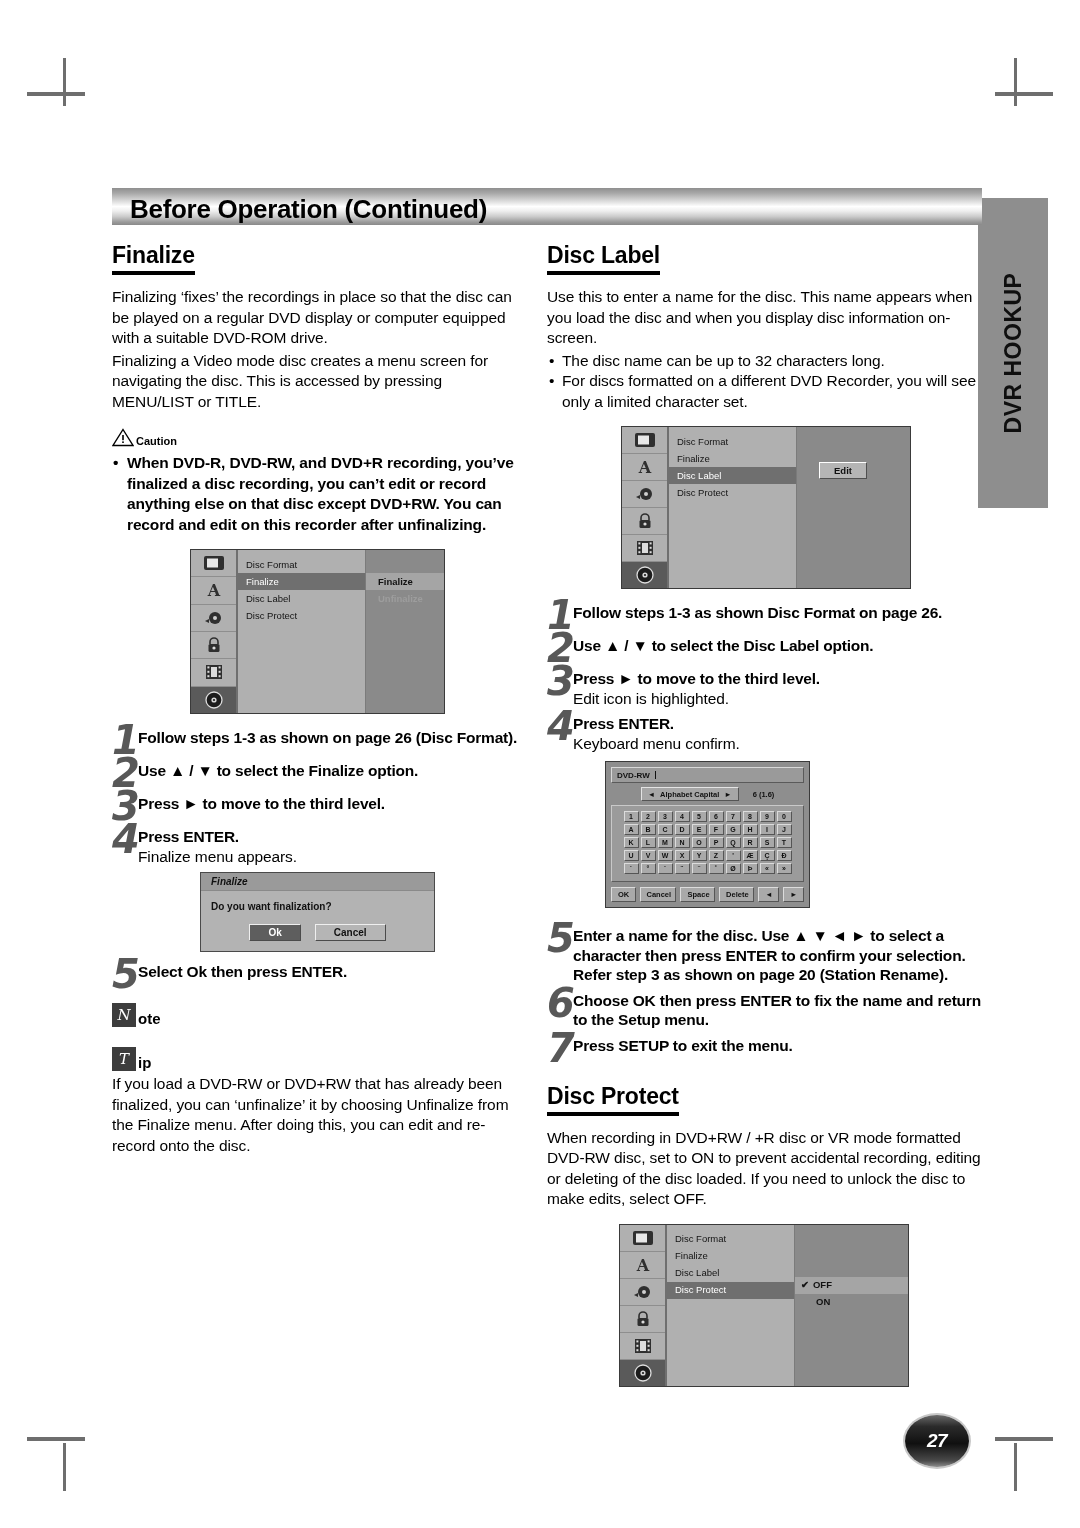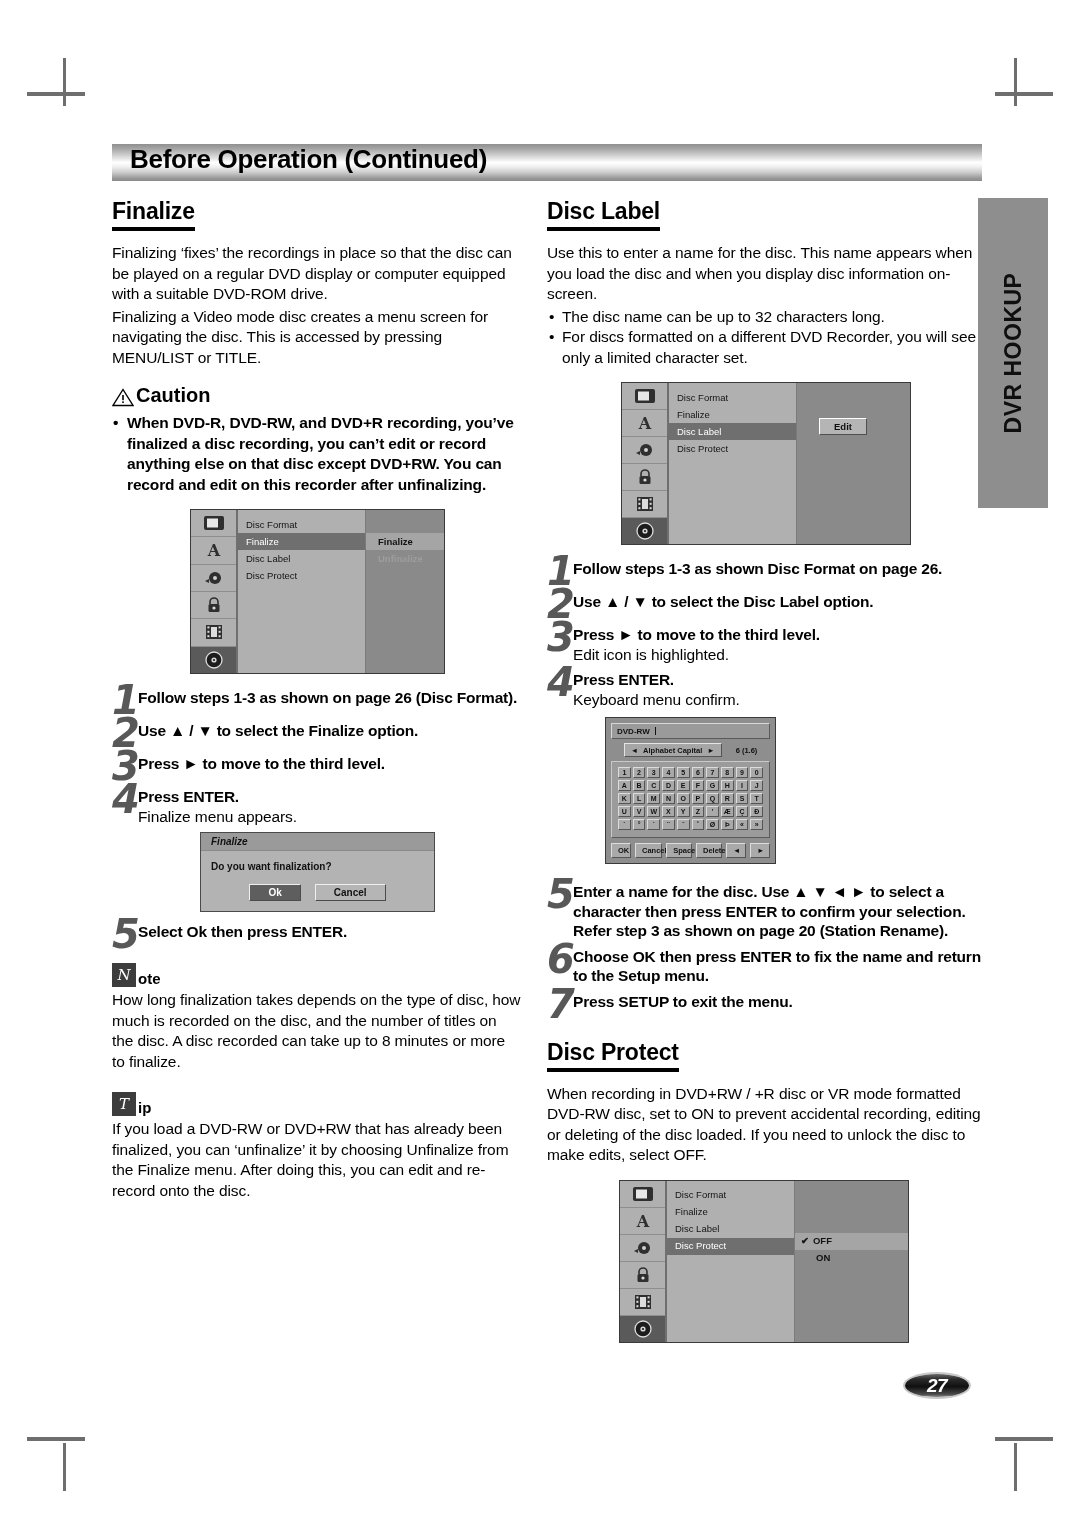--- a/index.html
+++ b/index.html
@@ -19,22 +19,23 @@
 
   
   .page { position:absolute; left:112px; top:144px; width:870px; }
 
   
   .banner {
     height:37px;
     background:linear-gradient(to bottom,
       #8f8f8f 0%, #a8a8a8 14%, #d8d8d8 34%, #ffffff 50%,
       #efefef 62%, #c9c9c9 78%, #9a9a9a 92%, #8a8a8a 100%);
-    display:flex; align-items:flex-start;
+    display:flex; align-items:flex-end;
     padding-left:18px;
+    margin-top:44px;
   }
   .banner-title {
     font-size:26px; font-weight:bold; letter-spacing:-0.3px;
     color:#000; white-space:nowrap;
   }
 
   
   .cols { display:flex; margin-top:17px; }
   .col-left { width:410px; }
   .col-gap { width:25px; }
@@ -65,21 +66,21 @@
   ul.bul li:before {
     content:"•"; position:absolute; left:2px; top:0;
   }
 
   
   .caution-head {
     display:flex; align-items:flex-end;
     margin-top:16px; margin-bottom:6px;
   }
   .warn-tri { width:22px; height:19px; margin-right:2px; }
-  .caution-word { font-size:20px; font-weight:bold; }
+  .caution-word { font-size:11px; font-weight:bold; }
   ul.caution { list-style:none; }
   ul.caution li {
     font-size:15.5px; line-height:20.5px; font-weight:bold;
     padding-left:15px; position:relative;
     letter-spacing:-0.15px;
   }
   ul.caution li:before { content:"•"; position:absolute; left:1px; top:0; }
 
   
   .osd {
@@ -170,21 +171,21 @@
   .nt-badge {
     width:24px; height:24px; background:#3d3d3d; color:#fff;
     font-family:"DejaVu Serif", serif; font-style:italic;
     font-size:15px; display:flex; align-items:center; justify-content:center;
     margin-right:2px;
   }
   .nt-word { font-size:15px; font-weight:bold; }
 
   
   .kbd {
-    width:171px; border:1px solid #3a3a3a;
+    width:205px; border:1px solid #3a3a3a;
     background:#8e8e8e; padding:5px;
   }
   .kbd-field {
     background:#9a9a9a; border:1px solid #d8d8d8;
     border-right-color:#5a5a5a; border-bottom-color:#5a5a5a;
     font-size:8px; font-weight:bold; color:#111;
     padding:2.5px 5px; display:flex; align-items:center;
   }
   .kbd-cursor {
     display:inline-block; width:1px; height:8px;
@@ -232,24 +233,25 @@
     white-space:nowrap; font-size:23px; font-weight:bold;
     letter-spacing:0.5px; color:#0f0f0f;
   }
 
   
   .pagebadge {
     position:absolute; left:905px; top:1374px;
     width:64px; height:34px;
   }
   .pagebadge .oval {
-    width:64px; height:23px; border-radius:50%/50%;
+    width:64px; height:52px; border-radius:50%/50%;
     background:linear-gradient(to bottom,#6a6a6a 0%,#2b2b2b 22%,#101010 55%,#4a4a4a 88%,#8e8e8e 100%);
     display:flex; align-items:center; justify-content:center;
     box-shadow:0 0 0 2px #c8c8c8;
+    margin-top:41px;
   }
   .pagebadge .num {
     color:#fff; font-size:19px; font-weight:bold; font-style:italic;
     letter-spacing:-0.5px;
   }
 </style>
 </head>
 <body>
 
 <div class="crop v" style="left:63px; top:58px;"></div>
@@ -407,21 +409,20 @@
         <div class="step-txt">
           <span class="b">Select Ok then press ENTER.</span>
         </div>
       </div>
 
       
       <div class="nt-head">
         <div class="nt-badge">N</div>
         <span class="nt-word">ote</span>
       </div>
-      <p class="body">How long finalization takes depends on the type of disc, how much is recorded on the disc, and the number of titles on the disc. A disc recorded can take up to 8 minutes or more to finalize.</p>
 
       
       <div class="nt-head" style="margin-top:20px;">
         <div class="nt-badge">T</div>
         <span class="nt-word">ip</span>
       </div>
       <p class="body">If you load a DVD-RW or DVD+RW that has already been finalized, you can ‘unfinalize’ it by choosing Unfinalize from the Finalize menu. After doing this, you can edit and re-record onto the disc.</p>
 
     </div>
 

